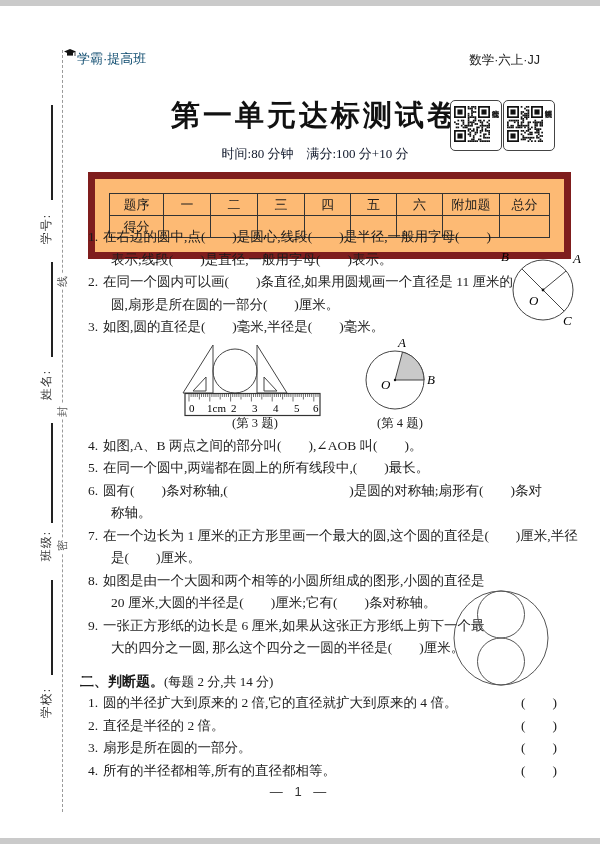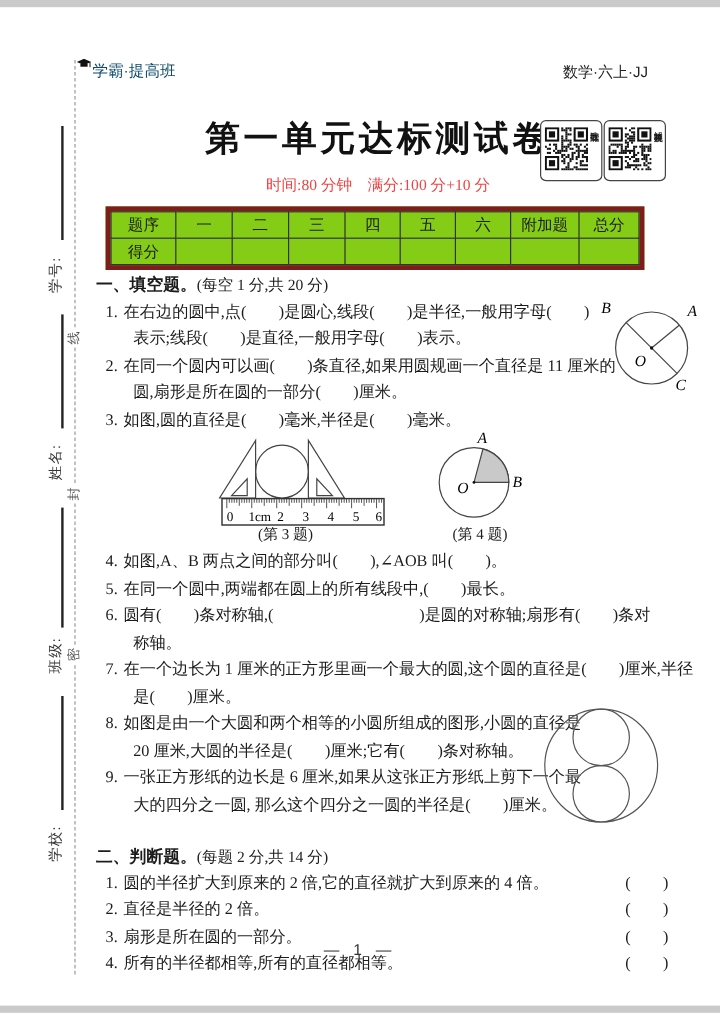--- a/index.html
+++ b/index.html
@@ -16,44 +16,44 @@
   .sealchar{position:absolute;left:55px;width:15px;height:15px;font-size:11px;color:#555;background:#fff;
             transform:rotate(-90deg);text-align:center;line-height:15px;}
 
   
   .brand{position:absolute;left:64px;top:49px;font-size:13px;font-family:"Liberation Sans","DejaVu Sans",sans-serif;color:#0c4a6e;}
   .brand svg{vertical-align:4px;margin-right:1px;}
   .edition{position:absolute;left:420px;top:52px;width:120px;text-align:right;font-size:12.5px;
            font-family:"Liberation Sans","DejaVu Sans",sans-serif;color:#222;}
   .title-wrap{position:absolute;left:80px;top:96px;width:470px;text-align:center;}
   .page-title{font-size:29px;font-weight:bold;letter-spacing:3px;color:#111;}
-  .page-subtitle{margin-top:9px;font-size:13px;color:#ef4444;}
+  .page-subtitle{margin-top:9px;font-size:13px;color:#0f172a;}
   .qr{position:absolute;top:100px;width:50px;height:49px;border:1px solid #444;border-radius:5px;background:#fff;}
   #qr1{left:450px;} #qr2{left:503px;}
   .qr svg{position:absolute;left:3px;top:5px;}
   .qr-label{position:absolute;right:1px;top:3px;writing-mode:vertical-rl;font-size:7.5px;line-height:9px;
             color:#111;font-family:"Liberation Sans","DejaVu Sans",sans-serif;letter-spacing:0px;}
 
   
-  .tablewrap{position:absolute;left:88px;top:172px;border:4px solid #7f1d1d;padding:0;background:#84cc16;}
+  .tablewrap{position:absolute;left:88px;top:172px;border:7px solid #7f1d1d;padding:14px;background:#fdba74;}
   table{border-collapse:collapse;}
   td{border:1px solid #333;height:21px;text-align:center;font-size:13px;padding:0;}
 
   
   .content{position:absolute;left:80px;top:226px;width:512px;}
   .line{height:22.5px;line-height:22.5px;white-space:nowrap;font-size:13.5px;}
   .sec-h .t{font-weight:bold;font-family:"Liberation Sans","DejaVu Sans",sans-serif;font-size:14px;}
   .sec-h .n{font-size:13px;}
   .q{padding-left:8px;}
   .qnum{display:inline-block;width:15px;}
   .cont{padding-left:23px;}
   .figure-row{position:relative;height:96px;}
   .figure-row svg{position:absolute;}
   .caption{position:absolute;top:74px;width:100px;text-align:center;font-size:12.5px;height:20px;line-height:20px;}
-  #cap3{left:108px;} #cap4{left:270px;}
+  #cap3{left:125px;} #cap4{left:270px;}
   .s2row{display:flex;justify-content:space-between;padding-left:8px;width:469px;align-items:flex-end;}
   .s2row .line{flex:0 0 auto;}
   .bracket{white-space:nowrap;}
 
   .fig-abs{position:absolute;}
   .figtext{font-style:italic;font-size:13px;font-family:"Liberation Serif","DejaVu Serif",serif;}
 
   .footer{position:absolute;left:0;top:784px;width:600px;text-align:center;font-size:13px;
           font-family:"Liberation Sans","DejaVu Sans",sans-serif;color:#333;letter-spacing:4px;}
 </style>
@@ -398,21 +398,20 @@
         <td></td>
             <td></td>
         <td></td>
             <td></td>
       </tr>
     </tbody>
       </table>
   </div>
 
   <div class="content">
-    <div class="line sec-h"><span class="t">一、填空题。</span><span class="n">(每空 1 分,共 20 分)</span></div>
 
     <div class="q">
       <div class="line"><span class="qnum">1.</span><span>在右边的圆中,点(　　)是圆心,线段(　　)是半径,一般用字母(　　)</span></div>
       <div class="line cont">表示;线段(　　)是直径,一般用字母(　　)表示。</div>
     </div>
     <div class="q">
       <div class="line"><span class="qnum">2.</span><span>在同一个圆内可以画(　　)条直径,如果用圆规画一个直径是 11 厘米的</span></div>
       <div class="line cont">圆,扇形是所在圆的一部分(　　)厘米。</div>
     </div>
     <div class="q">
@@ -464,21 +463,21 @@
     </div>
     <div class="q">
       <div class="line"><span class="qnum">8.</span><span>如图是由一个大圆和两个相等的小圆所组成的图形,小圆的直径是</span></div>
       <div class="line cont">20 厘米,大圆的半径是(　　)厘米;它有(　　)条对称轴。</div>
     </div>
     <div class="q">
       <div class="line"><span class="qnum">9.</span><span>一张正方形纸的边长是 6 厘米,如果从这张正方形纸上剪下一个最</span></div>
       <div class="line cont">大的四分之一圆, 那么这个四分之一圆的半径是(　　)厘米。</div>
     </div>
 
-    <div class="line sec-h" style="margin-top:20px;"><span class="t">二、判断题。</span><span class="n">(每题 2 分,共 14 分)</span></div>
+    <div class="line sec-h" style="margin-top:10px;"><span class="t">二、判断题。</span><span class="n">(每题 2 分,共 14 分)</span></div>
 
     <div class="s2row">
       <div class="line"><span class="qnum">1.</span><span>圆的半径扩大到原来的 2 倍,它的直径就扩大到原来的 4 倍。</span></div>
       <div class="line bracket">(　　)</div>
     </div>
     <div class="s2row">
       <div class="line"><span class="qnum">2.</span><span>直径是半径的 2 倍。</span></div>
       <div class="line bracket">(　　)</div>
     </div>
     <div class="s2row">

